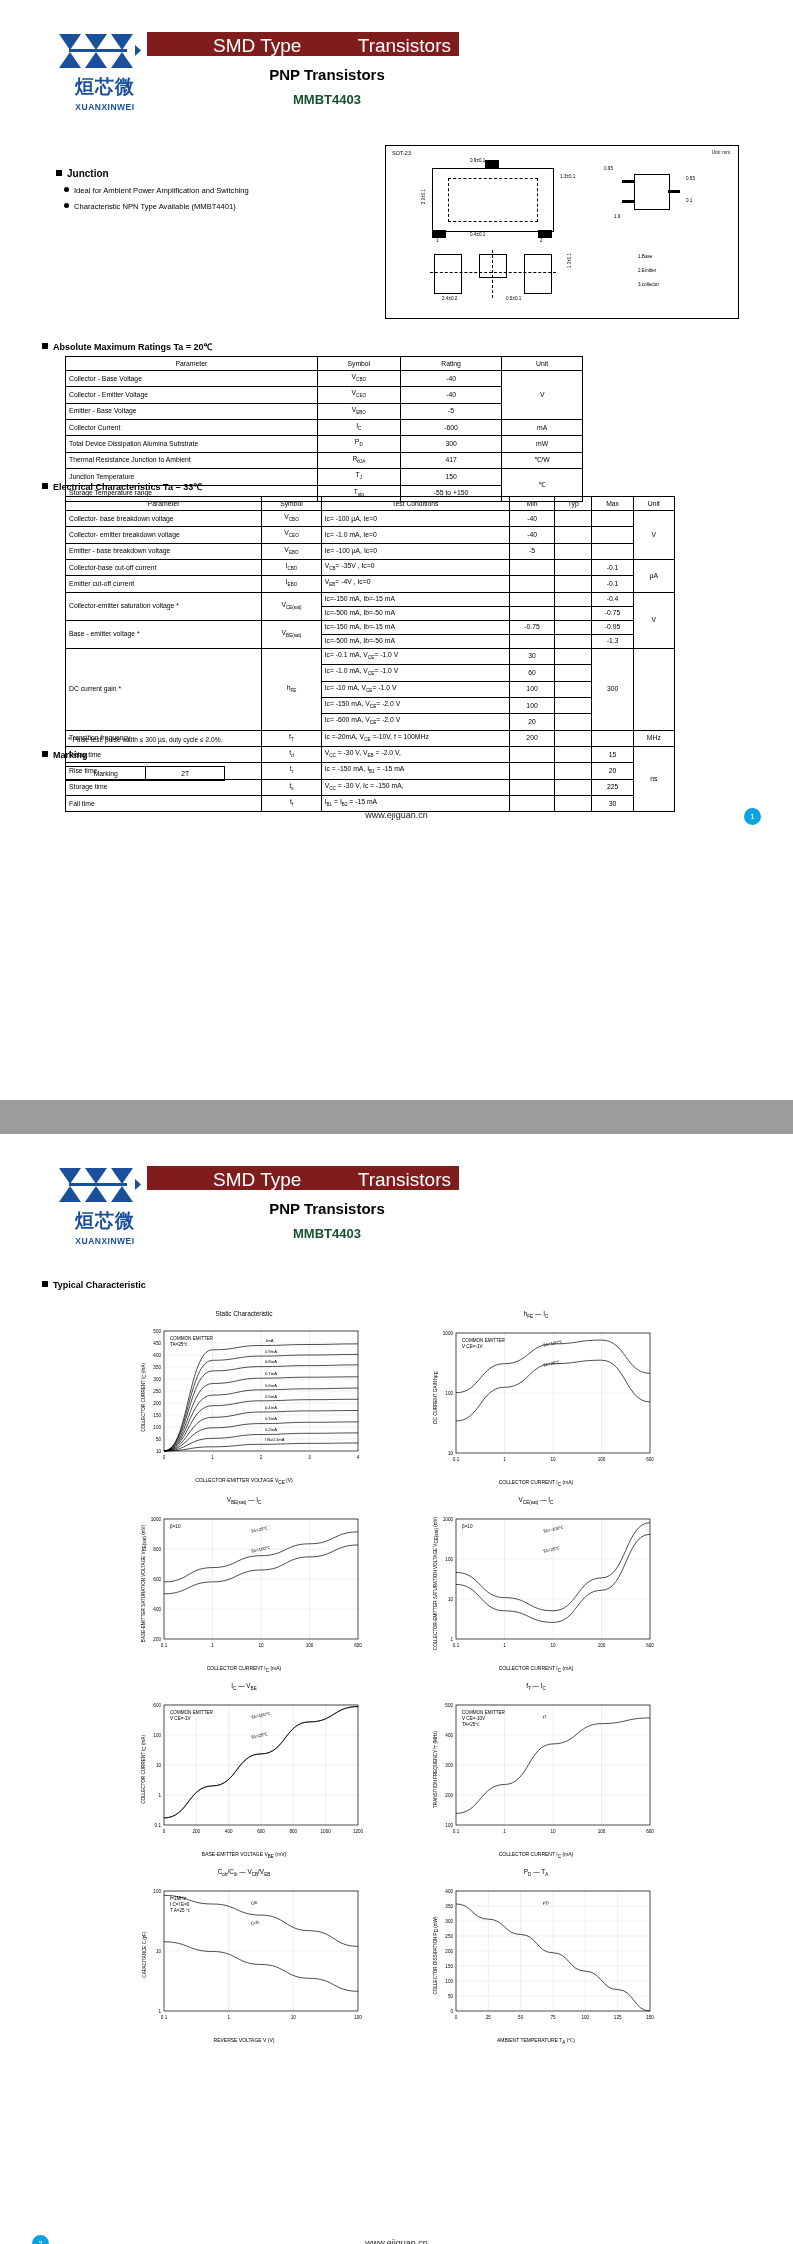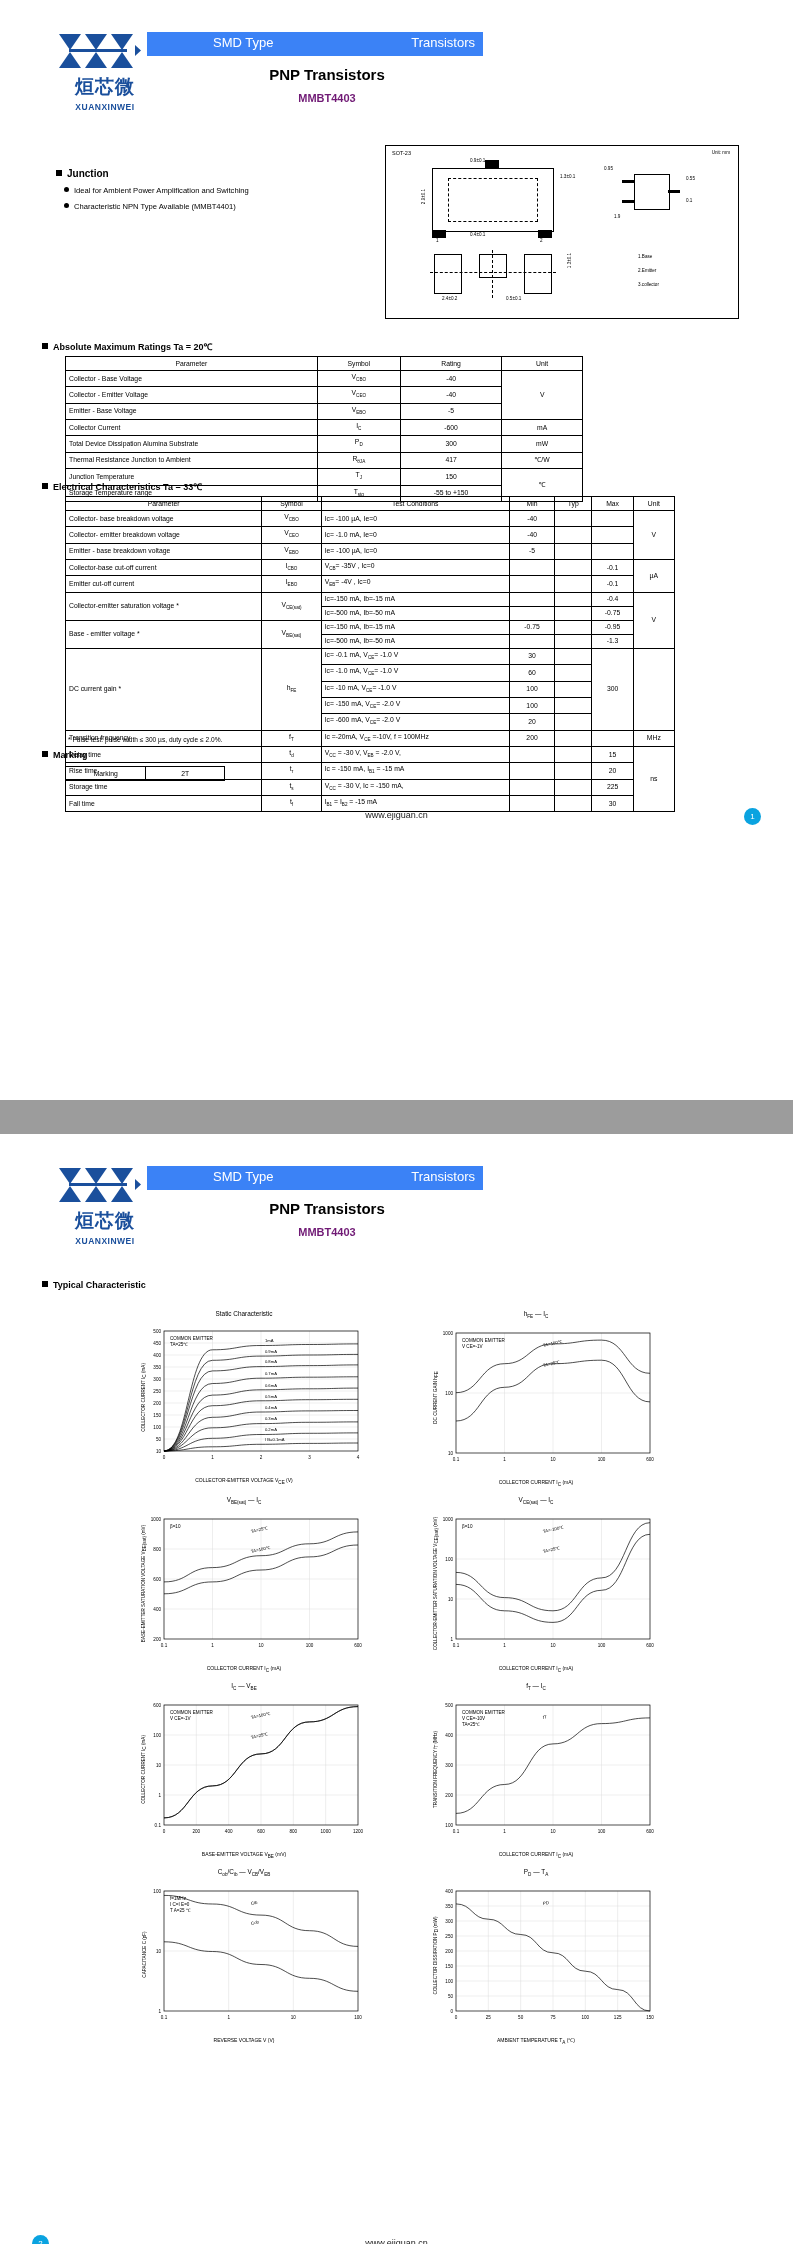--- a/index.html
+++ b/index.html
@@ -11,27 +11,27 @@
   .sheet.first{height:1090px;}
   .sheet.second{height:1120px;}
   .gap{height:34px;background:#9c9c9c;}
 
   
   .hdr{position:relative;height:120px;}
   .logo{position:absolute;left:55px;top:30px;width:100px;text-align:center;}
   .logo .cn{font-size:19px;font-weight:bold;color:#1a4f9c;margin-top:0;letter-spacing:1px;}
   .logo .en{font-size:8.5px;font-weight:bold;color:#1a4f9c;letter-spacing:0.5px;margin-top:2px;}
   .bluebar{
-    position:absolute;left:147px;top:32px;width:336px;height:24px;background:#3b82f6;
-    color:#fff;font-size:13px;
+    position:absolute;left:147px;top:32px;width:312px;height:24px;background:#7f1d1d;
+    color:#fff;font-size:19px;
   }
   .bluebar .l{position:absolute;left:66px;top:3px;}
   .bluebar .r{position:absolute;right:8px;top:3px;}
   .title1{position:absolute;left:147px;top:66px;width:360px;text-align:center;font-size:15px;font-weight:bold;color:#000;}
-  .title2{position:absolute;left:147px;top:92px;width:360px;text-align:center;font-size:11px;font-weight:bold;color:#701a75;}
+  .title2{position:absolute;left:147px;top:92px;width:360px;text-align:center;font-size:13px;font-weight:bold;color:#14532d;}
 
   
   .sec{font-size:9.5px;color:#000;}
   .sq{display:inline-block;width:6px;height:6px;background:#000;margin-right:5px;vertical-align:1px;}
   .dot{display:inline-block;width:5px;height:5px;background:#000;border-radius:50%;margin-right:5px;vertical-align:1px;}
   .features{position:absolute;left:56px;top:168px;}
   .features .h{font-size:10px;font-weight:bold;}
   .features li{list-style:none;font-size:7.6px;margin-top:7px;}
   .features ul{margin:6px 0 0 8px;padding:0;}
 

